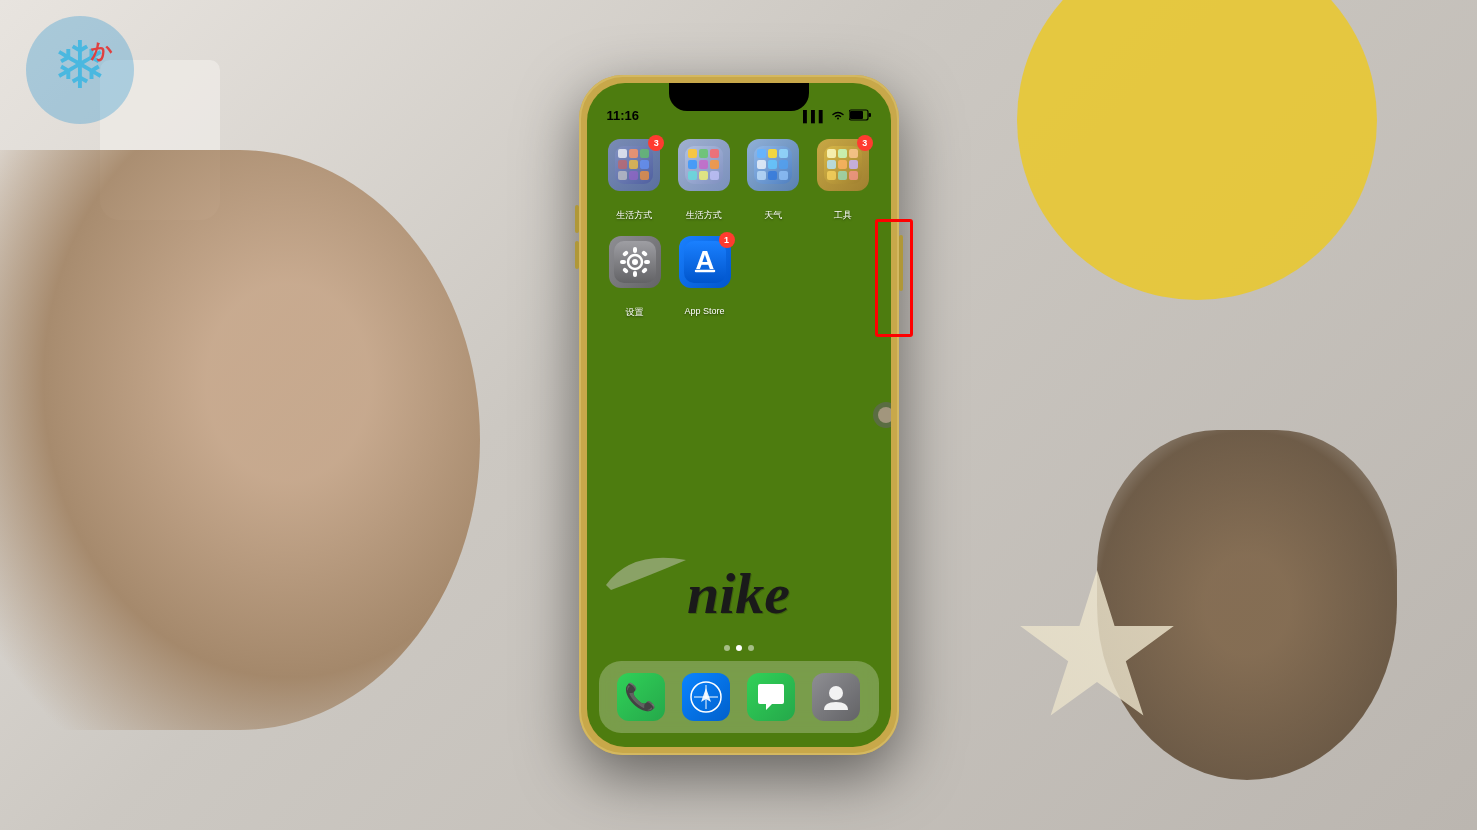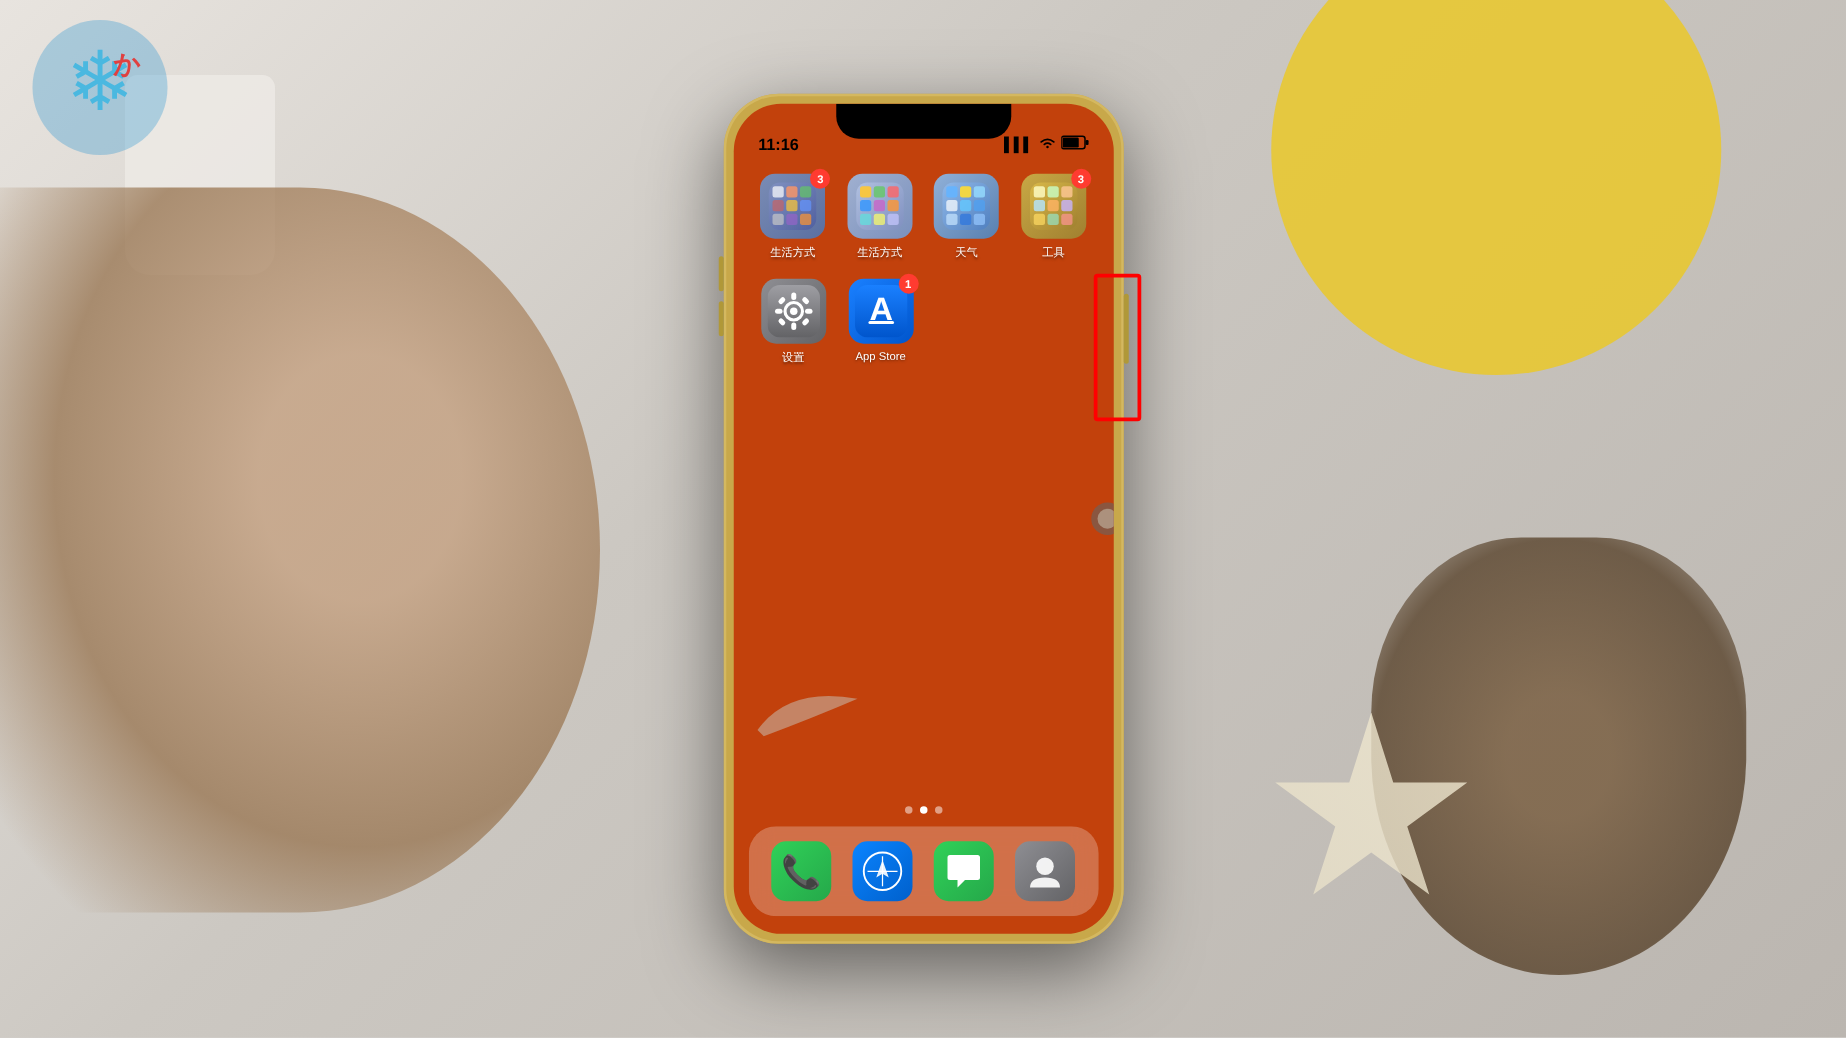--- a/index.html
+++ b/index.html
@@ -81,21 +81,21 @@
       background: #c8a84a;
       border-radius: 44px;
       box-shadow: 0 20px 60px rgba(0,0,0,0.5), inset 0 0 0 2px #d4b860;
       z-index: 20;
     }
 
     
     .phone-screen {
       position: absolute;
       top: 8px; left: 8px; right: 8px; bottom: 8px;
-      background: #c2410c;
+      background: #4d7c0f;
       border-radius: 38px;
       overflow: hidden;
     }
 
     
     .notch {
       position: absolute;
       top: 0; left: 50%;
       transform: translateX(-50%);
       width: 140px; height: 28px;
@@ -154,21 +154,21 @@
       border-radius: 12px;
       display: flex;
       align-items: center;
       justify-content: center;
       font-size: 22px;
       position: relative;
     }
     .app-label {
       font-size: 9px;
       color: #fff;
-      margin-top: 5px;
+      margin-top: 18px;
       text-align: right;
       text-shadow: 0 1px 2px rgba(0,0,0,0.5);
       white-space: nowrap;
     }
     .badge {
       position: absolute;
       top: -4px; right: -4px;
       background: #ff3b30;
       color: #fff;
       font-size: 9px;
@@ -517,20 +517,23 @@
       </div>
 
     </div>
 
     <div style="position:absolute; bottom:148px; left:14px; z-index:2;">
       <svg width="90" height="50" viewBox="0 0 90 50">
         <path d="M 5 40 Q 30 5 85 15 Q 50 30 10 45 Z" fill="rgba(200,200,190,0.5)"></path>
       </svg>
     </div>
 
+    <div style="position:absolute; bottom:120px; left:0; right:0; text-align:center; z-index:2;">
+      <span style="font-size:58px; font-weight:900; font-style:italic; color:#1a1a1a; font-family:Georgia,serif; text-shadow: 1px 1px 0 rgba(0,0,0,0.2);">nike</span>
+    </div>
 
     <div class="assistive-touch">
       <div class="assistive-touch-inner"></div>
     </div>
 
     <div class="page-dots">
       <div class="dot"></div>
       <div class="dot active"></div>
       <div class="dot"></div>
     </div>

